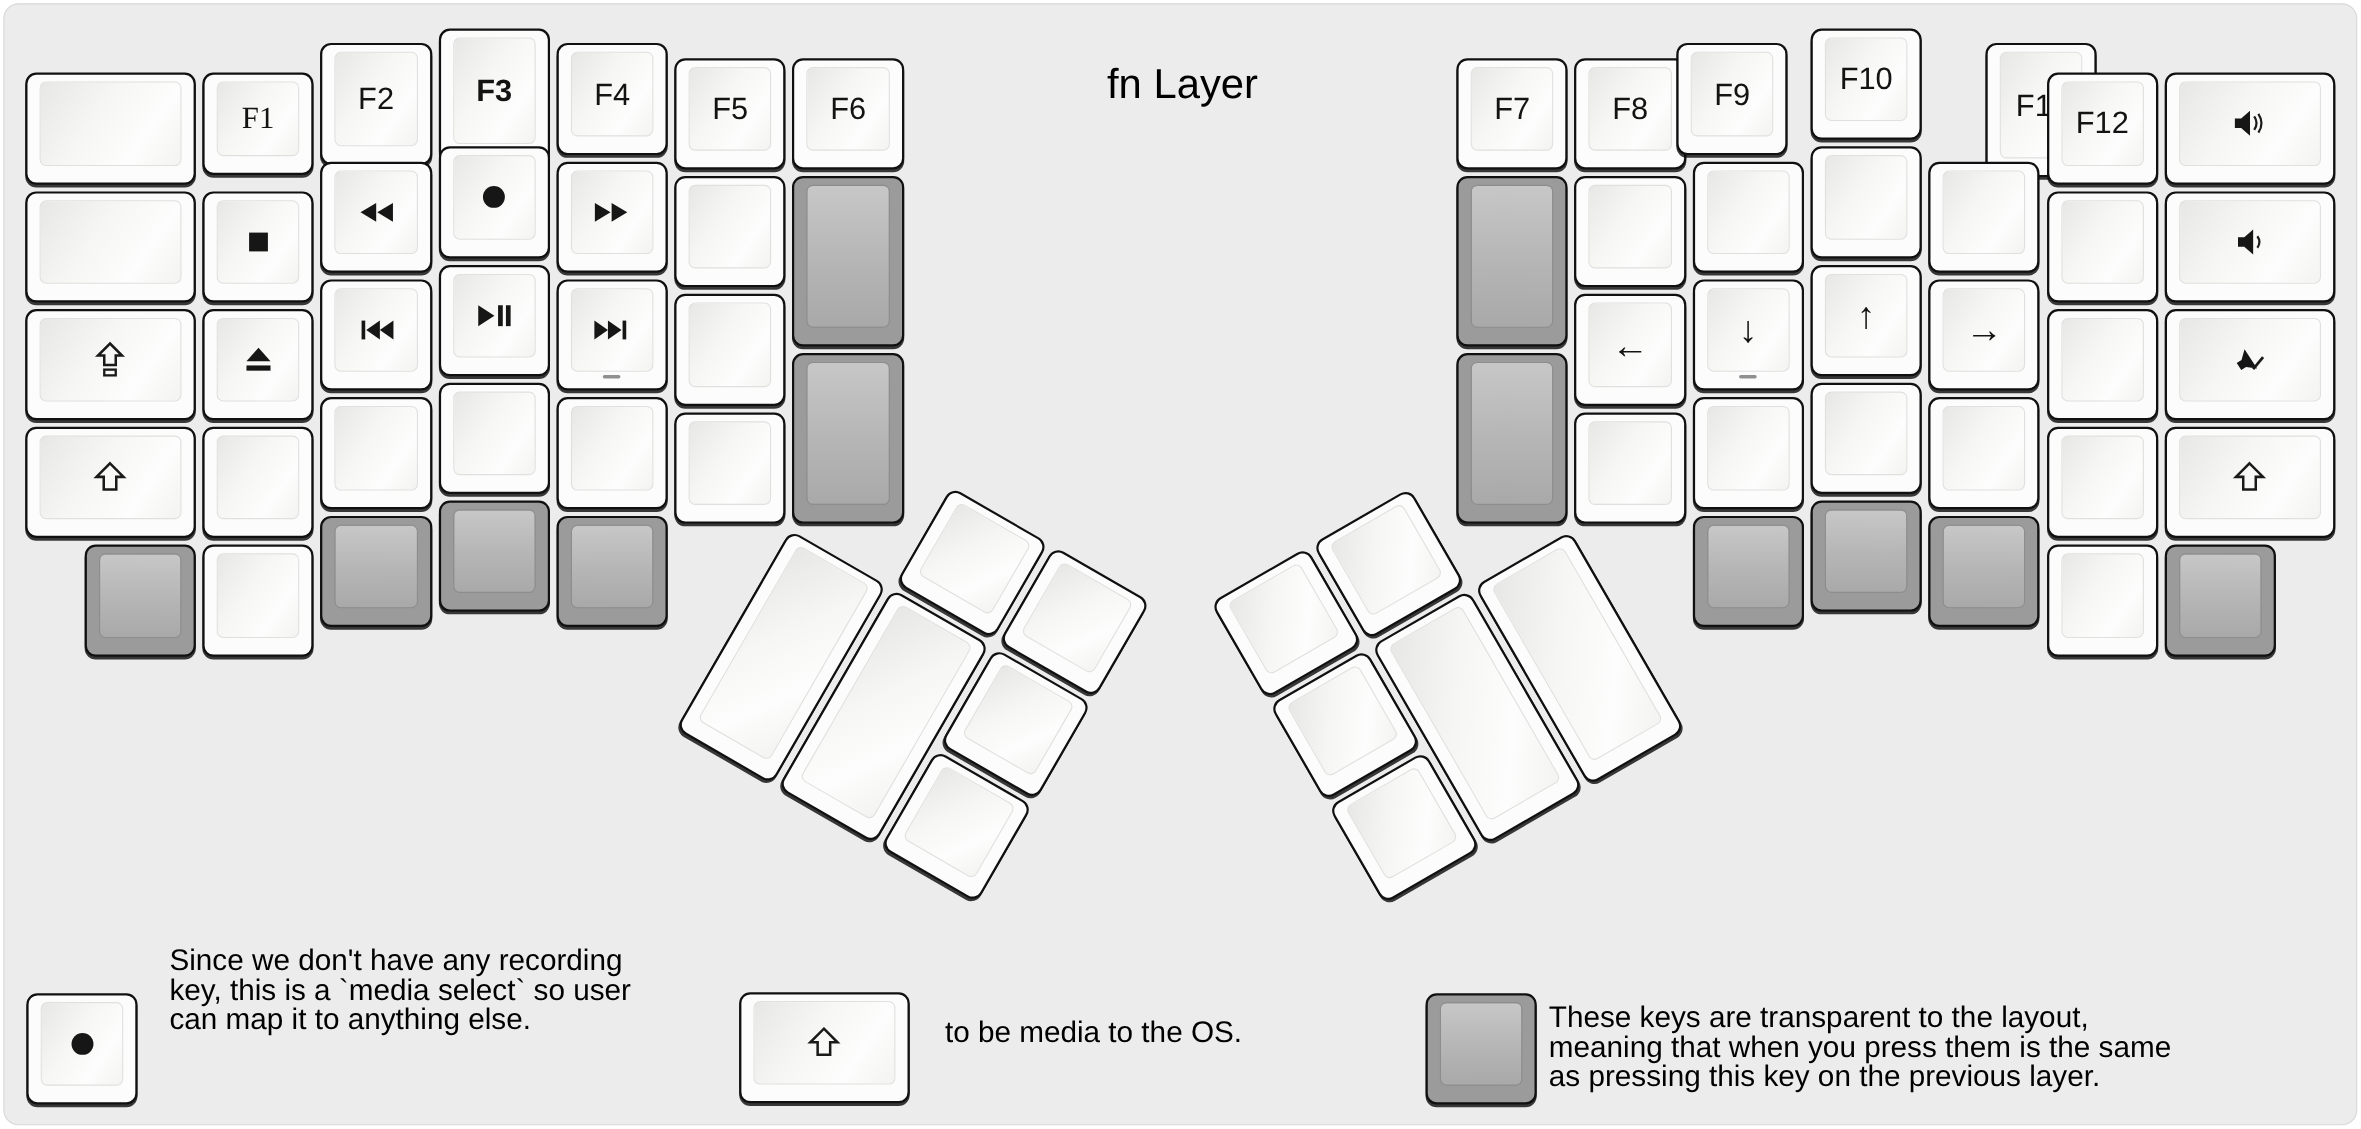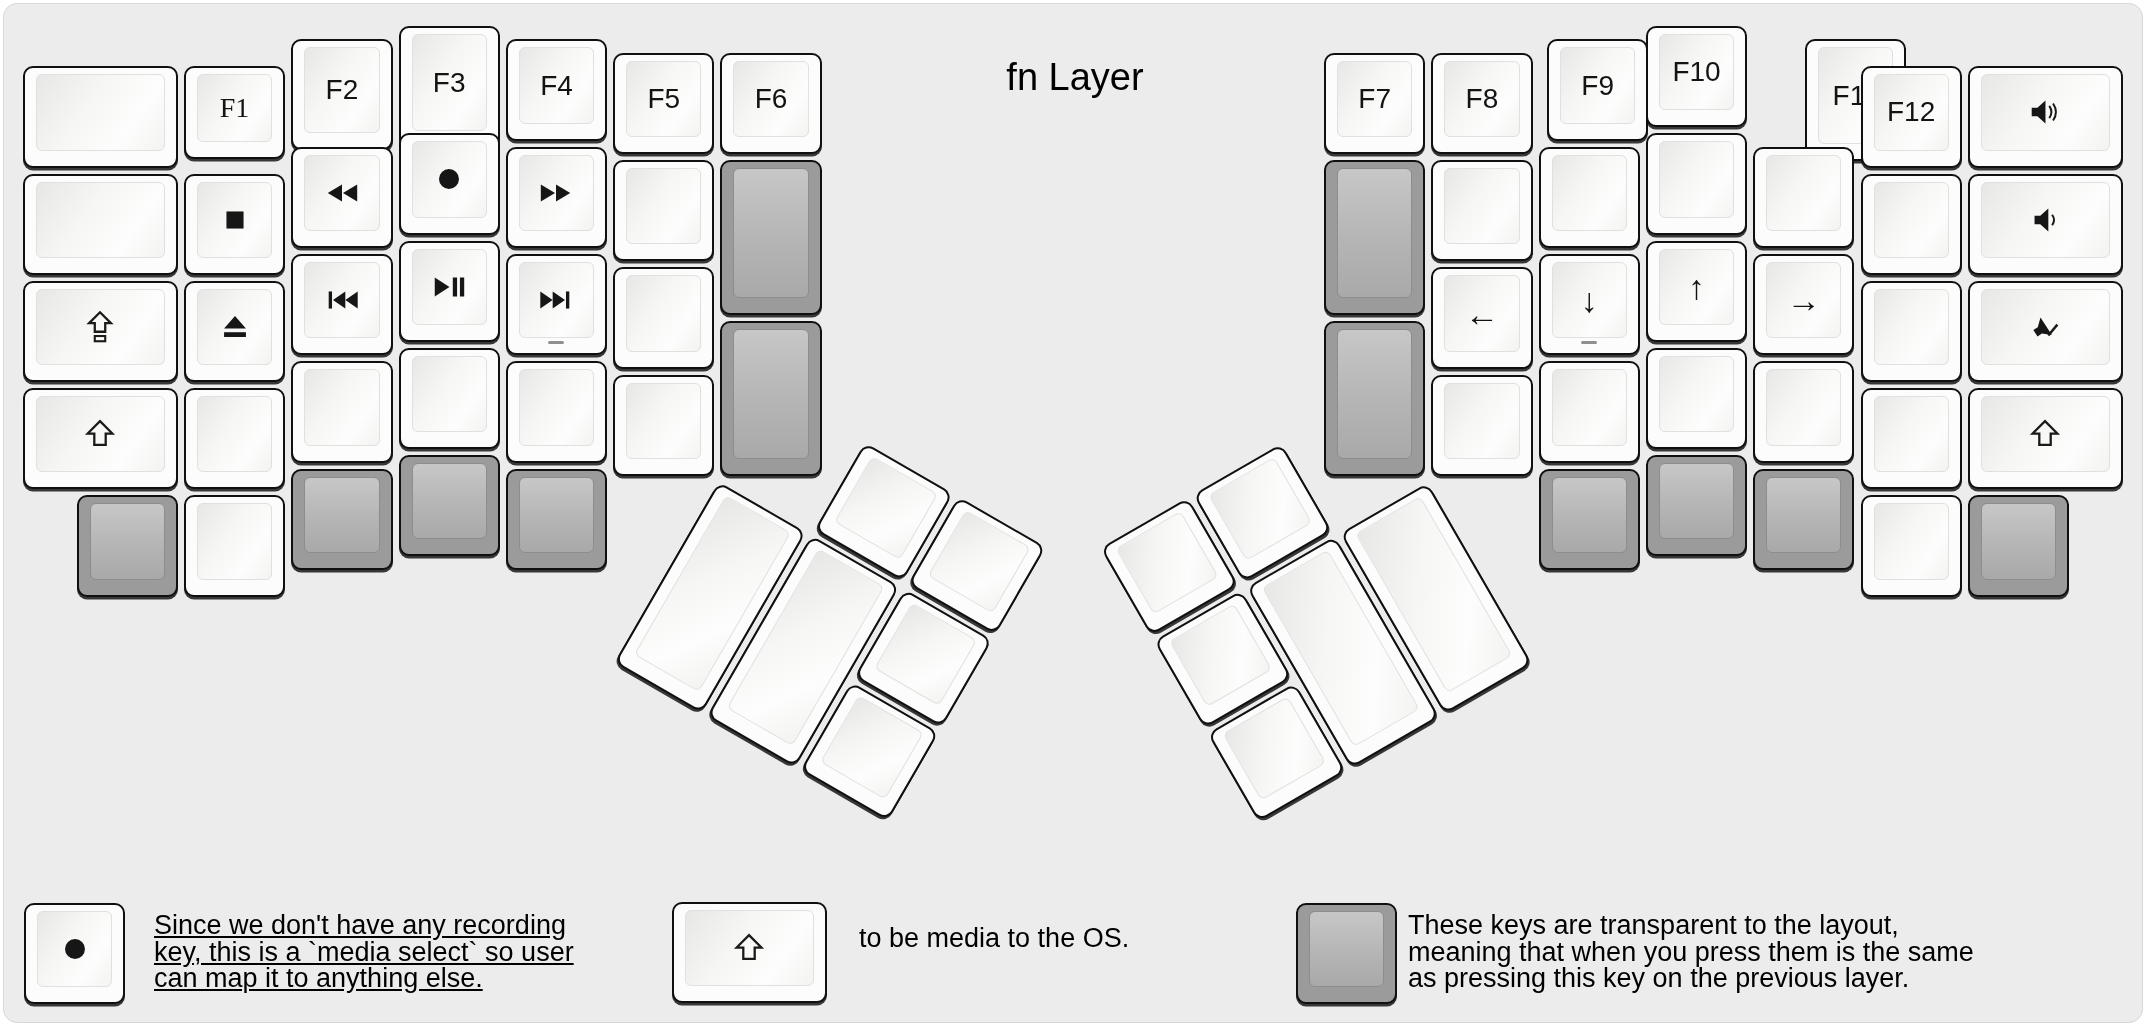--- a/index.html
+++ b/index.html
@@ -40,21 +40,21 @@
           <div class="key white" style="left: 162.95px; top: 42.2375px; width: 101.3px; height: 93px; font-family: Liberation Serif, serif;">
             <div class="cap">
               <span class="lbl">F1</span>
             </div>
           </div>
           <div class="key white" style="left: 270.25px; top: 15.4125px; width: 101.3px; height: 111px;">
             <div class="cap">
               <span class="lbl">F2</span>
             </div>
           </div>
-          <div class="key white" style="left: 377.55px; top: 2px; width: 101.3px; height: 122px;">
+          <div class="key white" style="left: 377.55px; top: 2px; width: 101.3px; height: 122px; font-weight: bold;">
             <div class="cap">
               <span class="lbl">F3</span>
             </div>
           </div>
           <div class="key white" style="left: 484.85px; top: 15.4125px; width: 101.3px; height: 101.3px;">
             <div class="cap">
               <span class="lbl">F4</span>
             </div>
           </div>
           <div class="key white" style="left: 592.15px; top: 28.825px; width: 101.3px; height: 101.3px;">
@@ -218,21 +218,21 @@
           <div class="key white" style="left: 2px; top: 28.825px; width: 101.3px; height: 101.3px;">
             <div class="cap">
               <span class="lbl">F7</span>
             </div>
           </div>
           <div class="key white" style="left: 109.3px; top: 28.825px; width: 101.3px; height: 101.3px;">
             <div class="cap">
               <span class="lbl">F8</span>
             </div>
           </div>
-          <div class="key white" style="left: 225px; top: 15.4125px; width: 101.3px; height: 101.3px; padding-left: 20px;">
+          <div class="key white" style="left: 202px; top: 15.4125px; width: 101.3px; height: 101.3px; padding-left: 20px;">
             <div class="cap">
               <span class="lbl">F9</span>
             </div>
           </div>
           <div class="key white" style="left: 323.9px; top: 2px; width: 101.3px; height: 101.3px;">
             <div class="cap">
               <span class="lbl">F10</span>
             </div>
           </div>
           <div class="key white" style="left: 439px; top: 15.4125px; width: 101.3px; height: 122px; margin-left: 44px;">
@@ -409,21 +409,21 @@
           <div class="key white" style="left: 2px; top: 2px; width: 101.3px; height: 101.3px;">
             <div class="cap">
               <span class="ico">
                 <svg viewBox="0 0 40 40" width="38" height="38" fill="#161616">
                   <circle cx="20" cy="20" r="10.5"></circle>
                 </svg>
               </span>
             </div>
           </div>
         </div>
-        <div class="legend-text" style="left: 150px; top: 908px; text-decoration: underline;">
+        <div class="legend-text" style="left: 150px; top: 856px;">
           <div>Since we don't have any recording</div>
           <div>key, this is a `media select` so user</div>
           <div>can map it to anything else.</div>
         </div>
         <div class="group" style="left: 666px; top: 896px;">
           <div class="key white" style="left: 2px; top: 2px; width: 154.95px; height: 101.3px;">
             <div class="cap">
               <span class="ico">
                 <svg viewBox="0 0 40 40" width="38" height="38" fill="#161616">
                   <path d="M20 6.5 L33 19.5 L26 19.5 L26 31.5 L14 31.5 L14 19.5 L7 19.5 Z" fill="none" stroke="#1a1a1a" stroke-width="2.4" stroke-linejoin="miter"></path>

